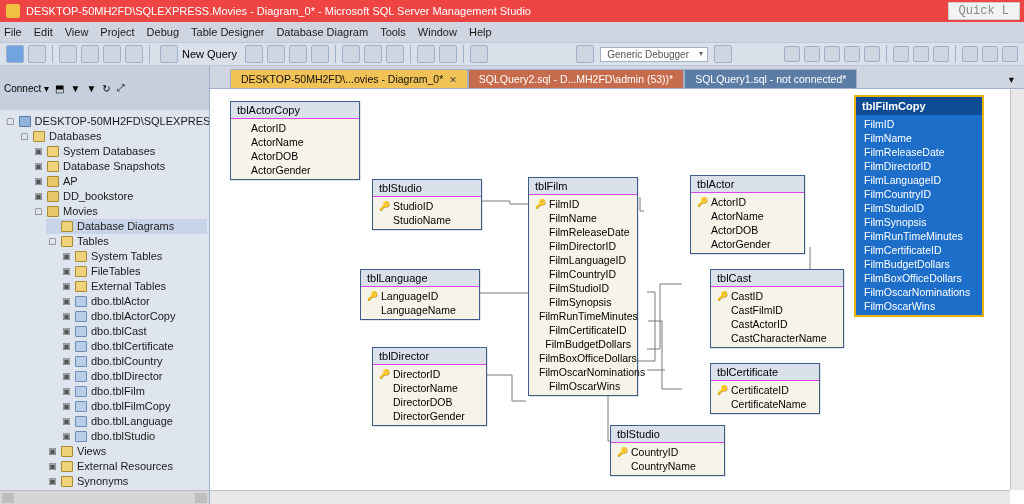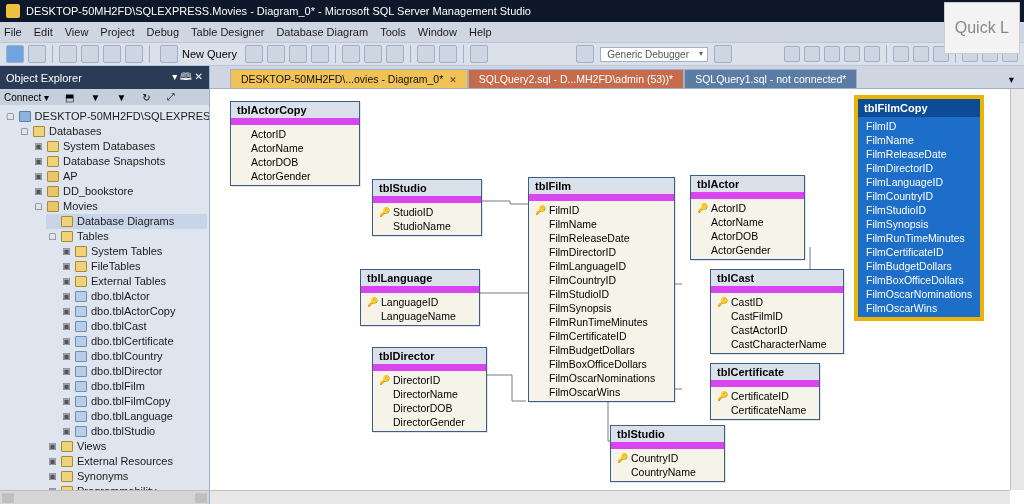--- a/index.html
+++ b/index.html
@@ -1,36 +1,36 @@
 <!DOCTYPE html>
 <html><head>
 <meta charset="utf-8">
 <style>
   * { margin:0; padding:0; box-sizing:border-box; font-family:"Segoe UI",Tahoma,sans-serif; }
   body { background:#fff; color:#000; font-size:11px; overflow:hidden; }
   .app { width:1024px; height:504px; display:flex; flex-direction:column; background:#e9ecf0; }
-  .titlebar { height:22px; background:#0f172a; color:#fff; display:flex; align-items:center; padding:0 6px; font-size:11px; }
+  .titlebar { height:22px; background:#ef4444; color:#fff; display:flex; align-items:center; padding:0 6px; font-size:11px; }
   .titlebar .icon { width:14px; height:14px; background:#f0c040; margin-right:6px; border-radius:2px; }
-  .quick { position:absolute; right:4px; top:2px; background:#f3f3f3; color:#888; border:1px solid #ccc; padding:16px 10px; font-size:16px; }
+  .quick { position:absolute; right:4px; top:2px; background:#f3f3f3; color:#888; border:1px solid #ccc; padding:1px 10px; font-size:12px;font-family:Liberation Mono, monospace; }
   .menubar { height:20px; background:#cfd6e2; display:flex; align-items:center; padding:0 4px; gap:12px; font-size:11px; }
   .menubar span { color:#1a1a1a; }
   .toolbar { height:24px; background:#dbe1eb; border-top:1px solid #bcc6d6; border-bottom:1px solid #bcc6d6; display:flex; align-items:center; padding:0 6px; gap:4px; }
   .tbtn { width:18px; height:18px; background:#cfd6e2; border:1px solid #9fb0c8; border-radius:2px; flex:0 0 auto; }
   .tbtn.on { background:#6fa4e0; }
   .new-query { display:flex; align-items:center; gap:4px; padding:0 4px; }
   .sep { width:1px; height:18px; background:#9fb0c8; margin:0 2px; }
   .debug-dd { margin-left:auto; display:flex; align-items:center; gap:6px; }
   .dd { border:1px solid #9fb0c8; background:#fff; padding:1px 18px 1px 6px; font-size:10px; color:#555; position:relative; }
   .dd::after { content:"▾"; position:absolute; right:4px; top:1px; font-size:8px; color:#666; }
   .body-row { flex:1; display:flex; min-height:0; }
   
   .oex { width:210px; background:#dfe5ee; border-right:1px solid #9fb0c8; display:flex; flex-direction:column; }
   .oex-title { background:#293b55; color:#fff; padding:3px 6px; display:flex; align-items:center; justify-content:space-between; font-size:11px; }
   .oex-title .pin { font-size:10px; }
-  .oex-tools { background:#c6cfdd; padding:2px 4px; display:flex; align-items:center; gap:16px; font-size:10px; }
+  .oex-tools { background:#c6cfdd; padding:16px 4px; display:flex; align-items:center; gap:6px; font-size:10px; }
   .tree { flex:1; overflow:auto; background:#dfe5ee; padding:4px 2px 4px 4px; font-size:11px; line-height:15px; color:#1a1a1a; }
   .tree ul { list-style:none; padding-left:14px; }
   .tree > ul { padding-left:0; }
   .tree li { white-space:nowrap; }
   .node { display:flex; align-items:center; gap:4px; padding:0 2px; cursor:default; }
   .exp { width:9px; text-align:center; font-size:9px; color:#555; }
   .nicon { width:12px; height:11px; background:#e4c066; border:1px solid #a88a30; border-radius:1px; flex:0 0 auto; }
   .nicon.db { background:#e8c76a; }
   .nicon.fold { background:#efd27a; }
   .nicon.tbl { background:#b8cde8; border-color:#6d8db4; }
@@ -42,29 +42,29 @@
   .tab { padding:3px 10px; border:1px solid #9fb0c8; border-bottom:none; background:#d5dbe6; color:#111; max-width:240px; white-space:nowrap; overflow:hidden; text-overflow:ellipsis; }
   .tab.active { background:#f1c255; }
   .tab .x { color:#444; margin-left:6px; font-size:9px; }
   .canvas-wrap { flex:1; background:#fff; position:relative; overflow:hidden; border-top:1px solid #9fb0c8; }
   .scroll-h, .scroll-v { position:absolute; background:#e8e8e8; }
   .scroll-h { left:0; right:14px; bottom:0; height:14px; border-top:1px solid #c0c0c0; }
   .scroll-v { top:0; bottom:14px; right:0; width:14px; border-left:1px solid #c0c0c0; }
   .canvas { position:absolute; inset:0 14px 14px 0; }
   
   .tbox { position:absolute; background:#f6f3e8; border:1px solid #3b5d88; min-width:110px; box-shadow:1px 1px 0 rgba(0,0,0,.1); }
-  .tbox h4 { background:#dbe1eb; border-bottom:7px solid #d946ef; padding:2px 6px; font-size:11px; font-weight:bold; }
+  .tbox h4 { background:#dbe1eb; border-bottom:1px solid #d946ef; padding:2px 6px; font-size:11px; font-weight:normal; }
   .cols { padding:2px 0; }
   .col { display:flex; align-items:center; gap:4px; padding:1px 6px; font-size:10.5px; }
   .col .key { width:10px; text-align:center; color:#c2922a; font-size:9px; }
   
   svg.conn { position:absolute; inset:0; width:100%; height:100%; pointer-events:none; }
   .conn line, .conn polyline { stroke:#7a7a7a; stroke-width:1; fill:none; }
   
-  .bluepanel { position:absolute; right:26px; top:6px; width:130px; background:#1d6ec8; color:#fff; border:4px solid #eab308; font-size:10.5px; }
+  .bluepanel { position:absolute; right:26px; top:6px; width:130px; background:#1d6ec8; color:#fff; border:2px solid #eab308; font-size:10.5px; }
   .bluepanel h4 { background:#0d4c94; padding:3px 6px; font-weight:bold; font-size:11px; }
   .bluepanel .col { color:#fff; padding:1px 8px; }
   .oex-bottom-scroll { height:14px; background:#d6d6d6; border-top:1px solid #bcbcbc; position:relative; }
   .oex-bottom-scroll::before, .oex-bottom-scroll::after { content:""; position:absolute; top:2px; width:12px; height:10px; background:#bfbfbf; }
   .oex-bottom-scroll::before { left:2px; } .oex-bottom-scroll::after { right:2px; }
   .tool-right { display:flex; align-items:center; gap:4px; }
   .tool-right .tbtn { width:16px; height:16px; }
 </style>
 </head>
 <body>
@@ -135,24 +135,20 @@
         <div class="tbtn"></div>
         <div class="tbtn"></div>
         <div class="tbtn"></div>
       </div>
     </div>
   </div>
 
   <div class="body-row">
 
     <div class="oex">
-      <div class="oex-title">
-        <span>Object Explorer</span>
-        <span class="pin">▾ 🕮 ✕</span>
-      </div>
       <div class="oex-tools">
         <span><span>Connect</span> ▾</span>
         <span>⬒</span>
         <span>▼</span>
         <span>▼</span>
         <span>↻</span>
         <span>⤢</span>
       </div>
       <div class="tree">
         <ul>
@@ -442,21 +438,21 @@
                   <span class="key"></span>
                   <span>DirectorDOB</span>
                 </div>
                 <div class="col">
                   <span class="key"></span>
                   <span>DirectorGender</span>
                 </div>
               </div>
           </div>
 
-          <div class="tbox" style="left:318px; top:88px; width:147px">
+          <div class="tbox" style="left:318px; top:88px; width:110px">
             <h4>tblFilm</h4>
             <div class="cols">
                 <div class="col">
                   <span class="key">🔑</span>
                   <span>FilmID</span>
                 </div>
                 <div class="col">
                   <span class="key"></span>
                   <span>FilmName</span>
                 </div>

